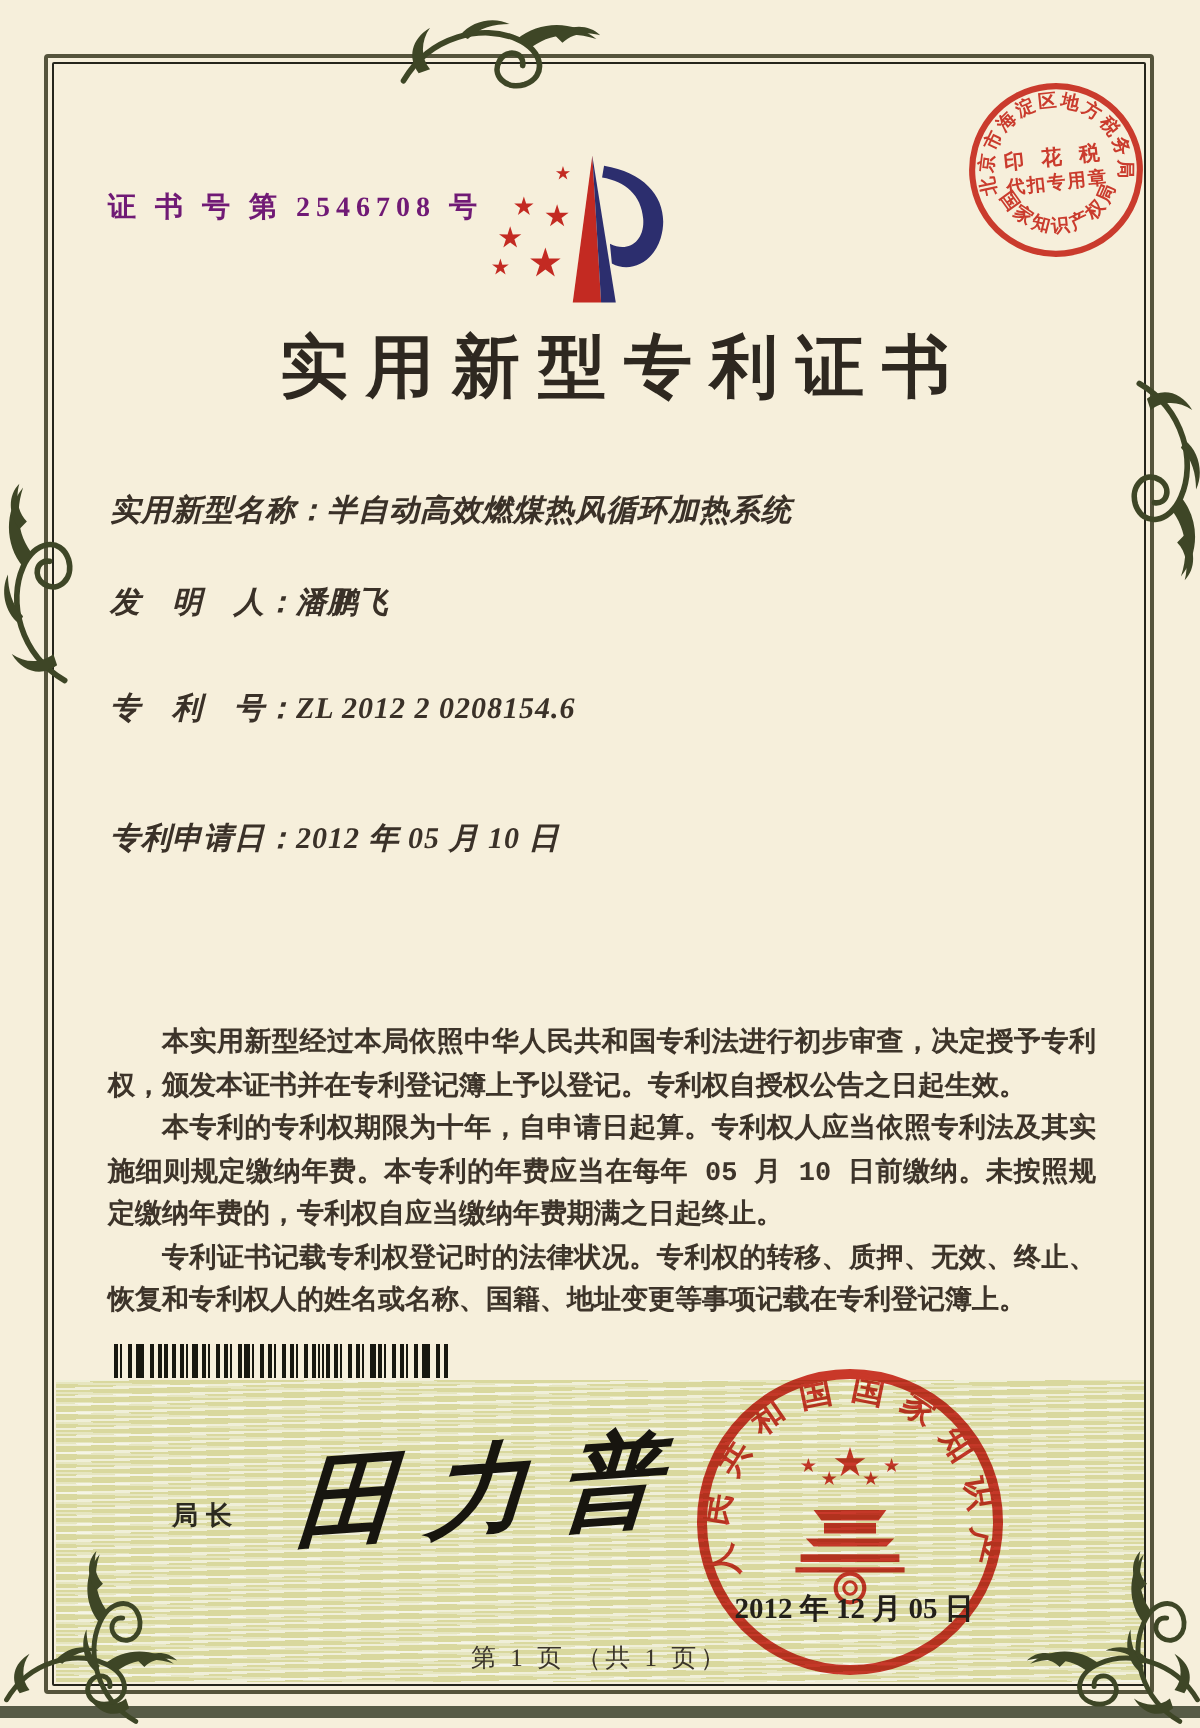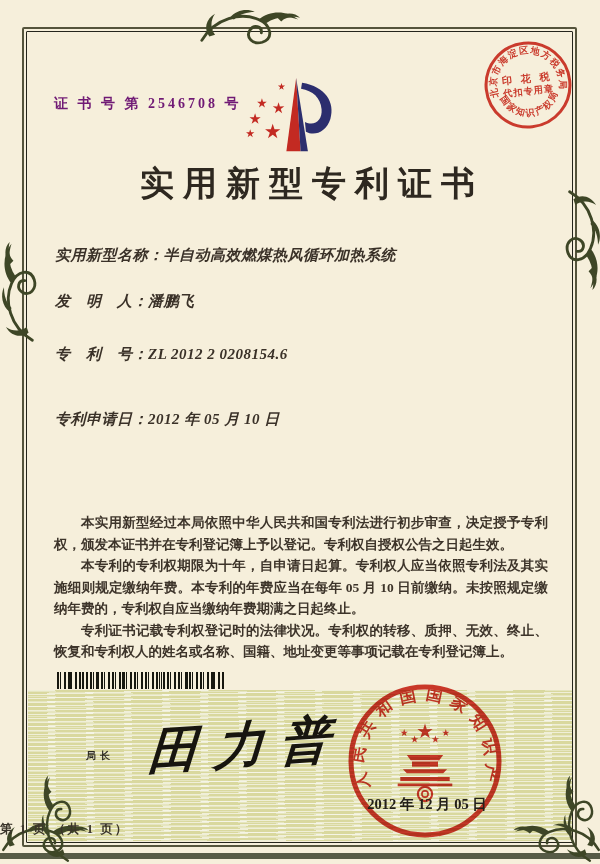--- a/index.html
+++ b/index.html
@@ -16,33 +16,33 @@
   .guilloche{left:28px;top:690px;width:544px;height:151px;background-color:#d9d89e;
     background-image:
       repeating-linear-gradient(178.5deg, rgba(255,255,255,.6) 0 1.2px, rgba(255,255,255,0) 1.2px 4px),
       repeating-linear-gradient(181.5deg, rgba(255,255,255,.35) 0 1.2px, rgba(255,255,255,0) 1.2px 5px);}
   .cert-no{left:54px;top:66px;font-size:14px;font-weight:600;color:#701a75;letter-spacing:3px;margin-top:29px;}
   .title{left:12px;top:161px;width:100%;text-align:center;font-size:34px;font-weight:700;
     color:#2e2820;letter-spacing:9px;}
   .field{left:55px;font-size:15px;font-weight:700;color:#3a3128;letter-spacing:.5px;font-style:italic;}
   .paras{left:54px;top:512px;width:494px;font-size:13.5px;line-height:21.5px;color:#3d342a;
     text-align:justify;font-weight:600;}
-  .paras p{margin:0;text-indent:2em;}
+  .paras p{margin:0;text-indent:2em;font-family:Liberation Mono, monospace;}
   .barcode{left:57px;top:672px;width:168px;height:17px;background-color:transparent;
     background-image:
       repeating-linear-gradient(90deg,#17170f 0 2px,transparent 2px 3px,#17170f 3px 4px,transparent 4px 7px,#17170f 7px 9px,transparent 9px 11px),
       repeating-linear-gradient(90deg,#17170f 0 1px,transparent 1px 13px);}
-  .sig-role{left:86px;top:749px;font-size:10px;font-weight:700;color:#2c2a20;letter-spacing:4px;}
+  .sig-role{left:86px;top:749px;font-size:13px;font-weight:700;color:#2c2a20;letter-spacing:4px;}
   .sig-name{left:148px;top:712px;font-size:50px;font-weight:600;color:#17150f;
     letter-spacing:16px;transform:rotate(-4deg) skewX(-8deg);font-style:italic;white-space:nowrap;}
   .seal-svg{left:346px;top:682px;mix-blend-mode:multiply;opacity:.92;}
   .seal-date{left:352px;top:795px;width:150px;text-align:center;font-size:14.5px;
     font-weight:700;color:#23201a;z-index:6;}
   .tax-stamp{left:483px;top:40px;mix-blend-mode:multiply;opacity:.9;transform:rotate(-6deg);z-index:8;}
-  .footer{left:0;top:821px;width:100%;font-size:12.5px;font-weight:700;
+  .footer{left:0;top:821px;width:100%;text-align:center;font-size:12.5px;font-weight:400;
     color:#3a342a;letter-spacing:2px;z-index:5;}
   .ornament{color:#3e4626;z-index:4;}
   .scan-edge{left:0;top:853px;width:600px;height:6px;background:#3b412b;opacity:.85;}
   .logo-svg{left:228px;top:75px;}
   svg{display:block;}
   .seal-ring-text{font-size:16.5px;letter-spacing:8px;font-weight:700;
     font-family:"Liberation Serif","DejaVu Serif",serif;}
   .stamp-arc-top{font-size:9px;letter-spacing:1.4px;font-weight:700;}
   .stamp-arc-bottom{font-size:9px;letter-spacing:1.5px;font-weight:700;}
   .stamp-center1{font-size:10px;letter-spacing:3px;font-weight:700;}

